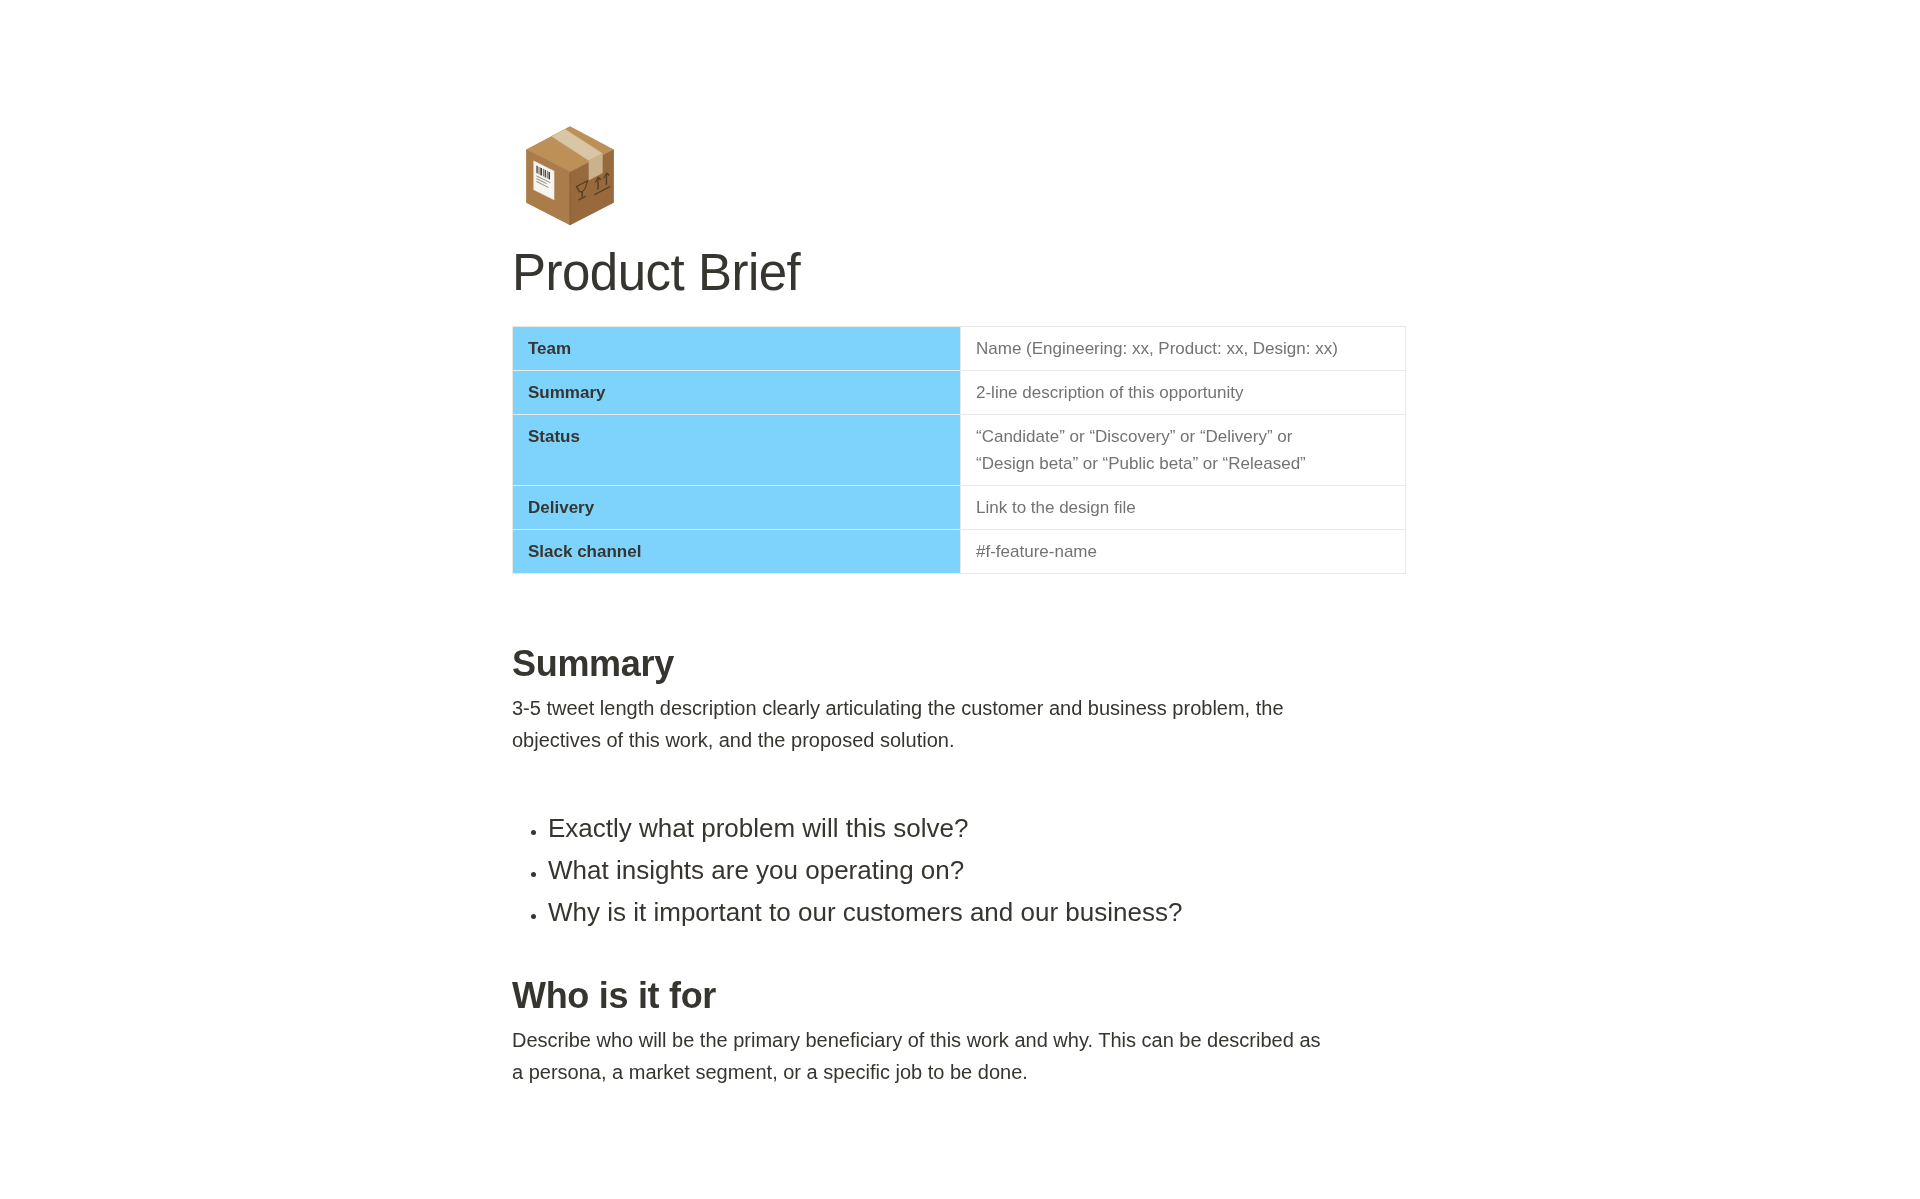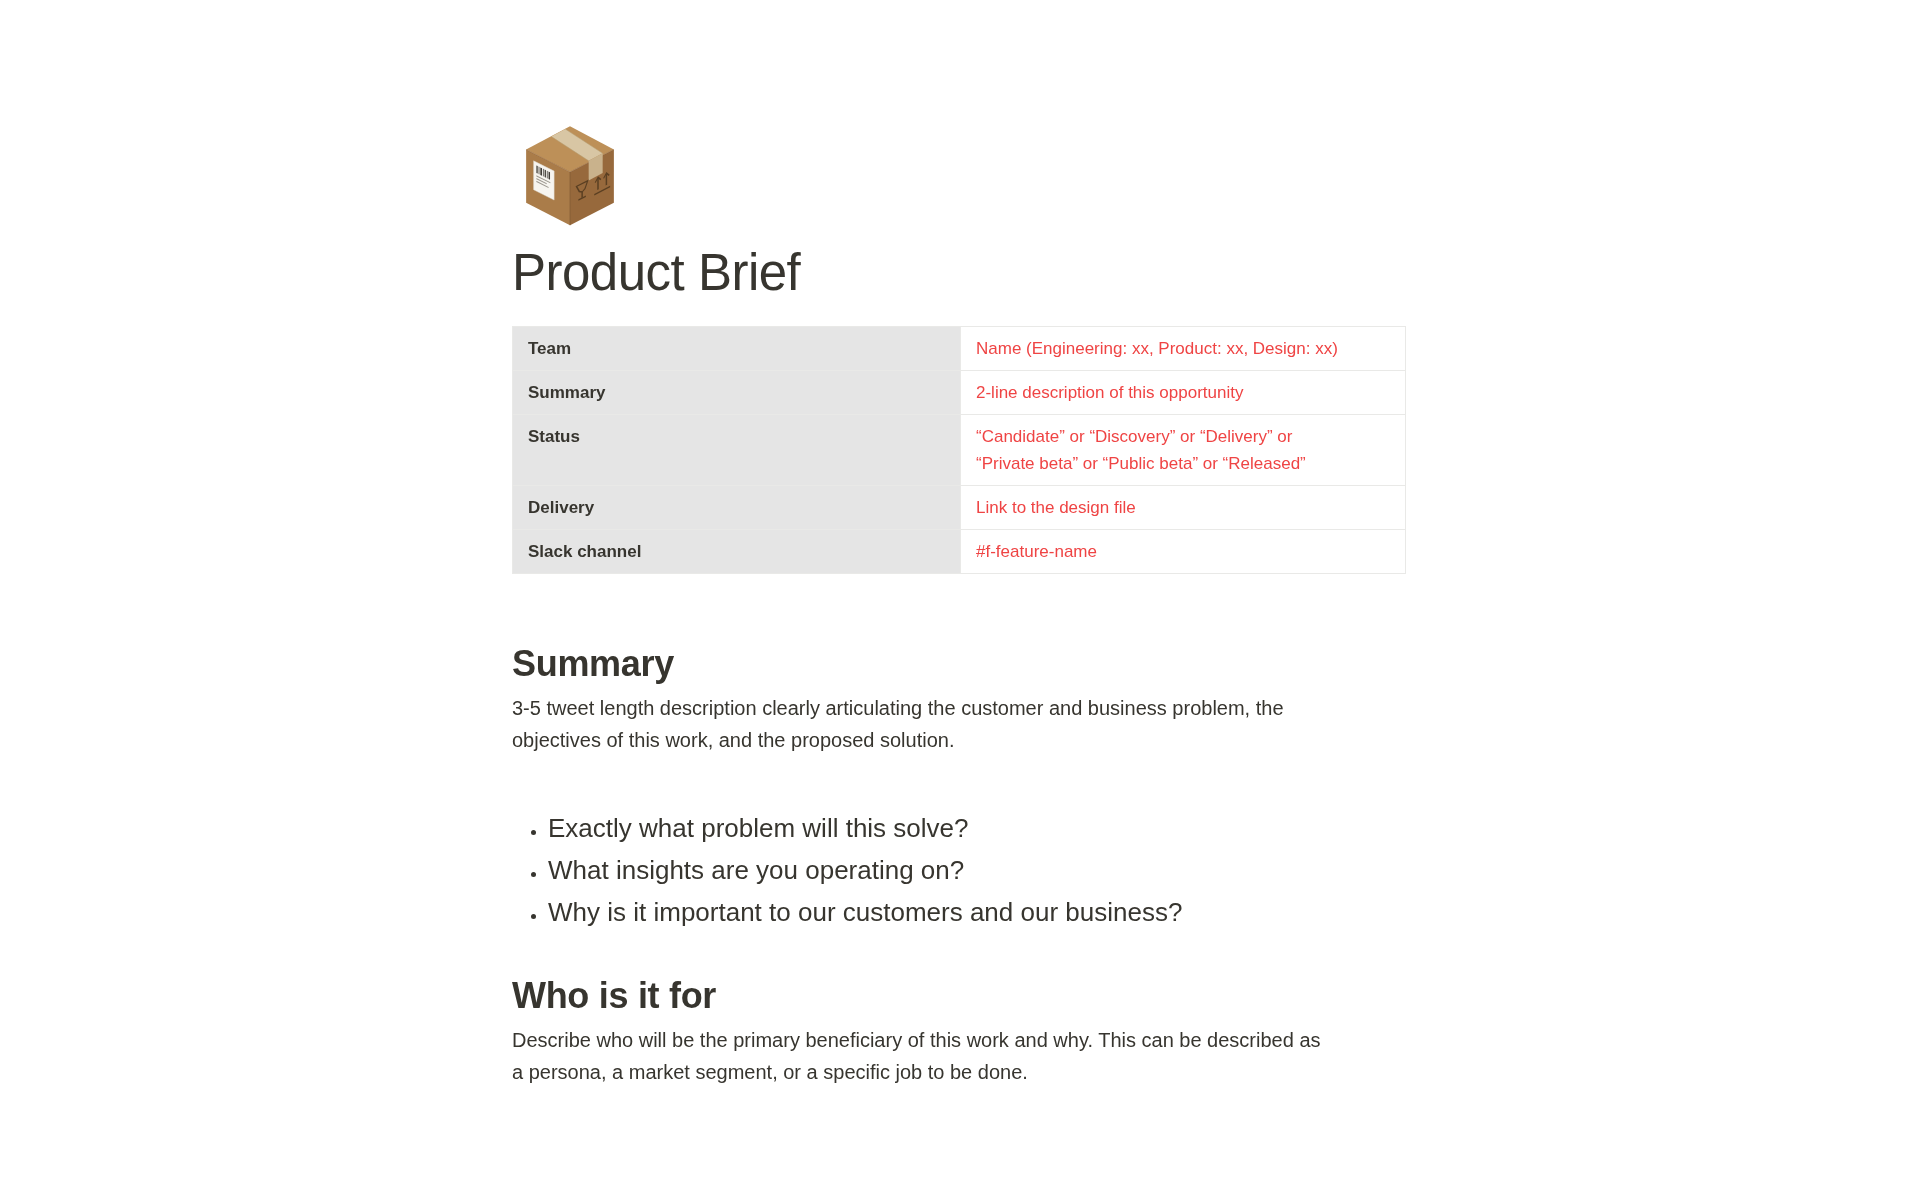--- a/index.html
+++ b/index.html
@@ -34,27 +34,27 @@
     table-layout: fixed;
   }
   table.props td {
     border: 1px solid #e9e9e7;
     padding: 8px 15px;
     font-size: 17px;
     line-height: 27px;
     vertical-align: top;
   }
   td.prop-label {
-    background: #e5e5e5;
+    background: #7dd3fc;
     font-weight: 700;
     width: 448px;
     color: #37352f;
   }
   td.prop-value {
-    color: #ef4444;
+    color: #737373;
     white-space: pre-line;
   }
   h2.section-heading {
     font-size: 36px;
     line-height: 40px;
     font-weight: 700;
     margin-top: 70px;
     letter-spacing: -0.3px;
   }
   h2.section-heading.second {
@@ -141,21 +141,21 @@
           <td class="prop-label">Team</td>
           <td class="prop-value">Name (Engineering: xx, Product: xx, Design: xx)</td>
         </tr>
         <tr>
           <td class="prop-label">Summary</td>
           <td class="prop-value">2-line description of this opportunity</td>
         </tr>
         <tr>
           <td class="prop-label">Status</td>
           <td class="prop-value">“Candidate” or “Discovery” or “Delivery” or
-“Private beta” or “Public beta” or “Released”</td>
+“Design beta” or “Public beta” or “Released”</td>
         </tr>
         <tr>
           <td class="prop-label">Delivery</td>
           <td class="prop-value">Link to the design file</td>
         </tr>
         <tr>
           <td class="prop-label">Slack channel</td>
           <td class="prop-value">#f-feature-name</td>
         </tr>
       </tbody>

